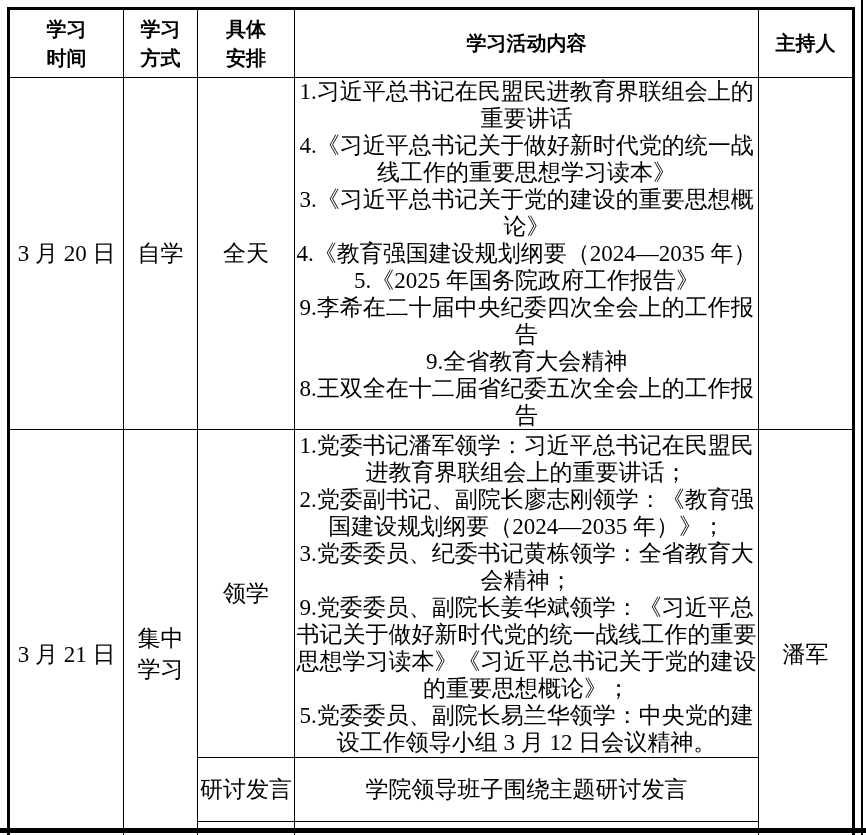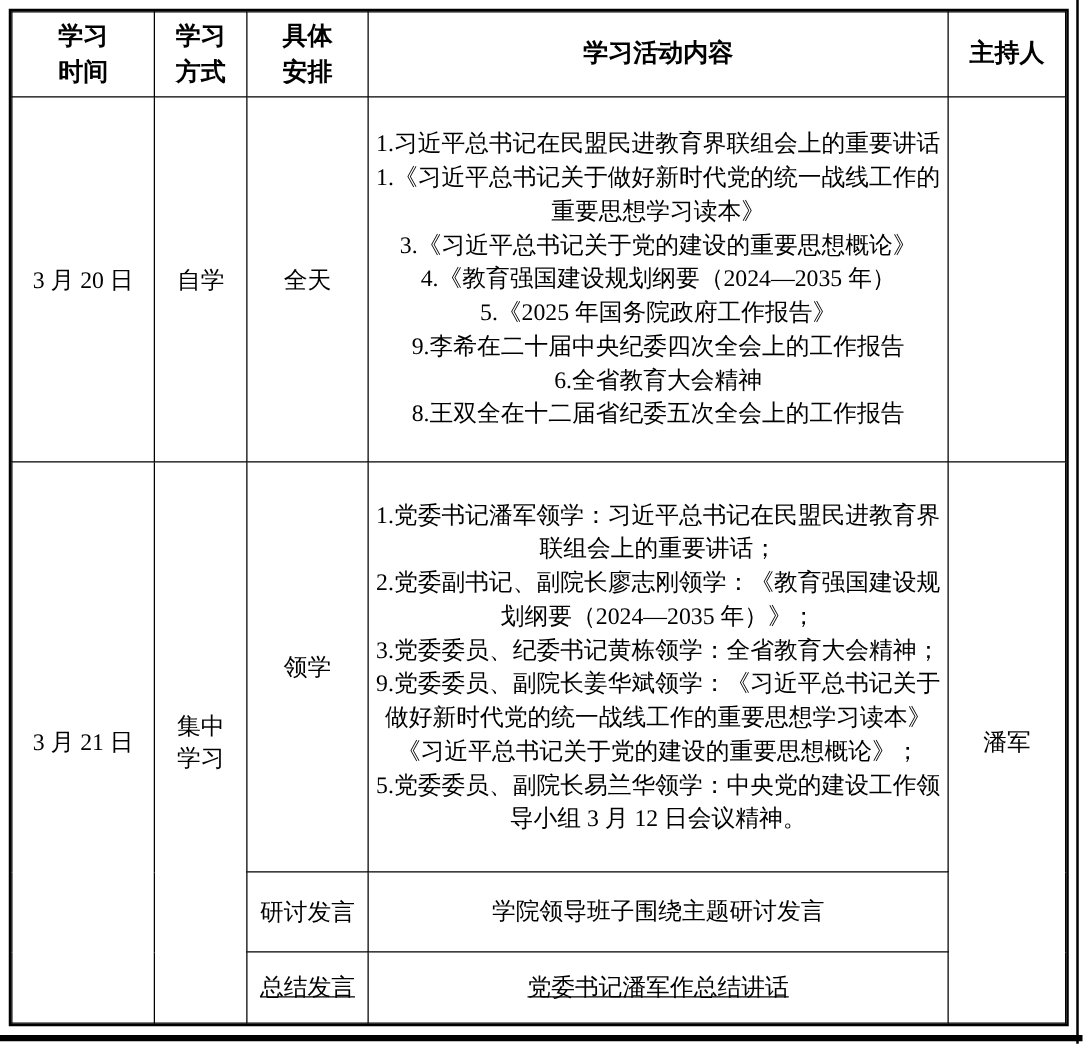--- a/index.html
+++ b/index.html
@@ -24,21 +24,21 @@
   table.schedule {
     border-collapse: collapse;
     table-layout: fixed;
     width: 843px;
   }
   table.schedule th,
   table.schedule td {
     border: 1.5px solid #000000;
     vertical-align: middle;
     text-align: center;
-    font-size: 19px;
+    font-size: 23px;
     padding: 0;
     overflow: hidden;
   }
   table.schedule th {
     font-weight: bold;
     font-size: 20px;
     line-height: 1.45;
   }
   .pre-line { white-space: pre-line; }
   td.content-cell {
@@ -93,26 +93,26 @@
       <th>学习活动内容</th>
       <th>主持人</th>
     </tr>
 
     <tr class="row-selfstudy">
       <td>3 月 20 日</td>
       <td>自学</td>
       <td>全天</td>
       <td class="content-cell">
         <div class="content-line">1.习近平总书记在民盟民进教育界联组会上的重要讲话</div>
-        <div class="content-line">1.《习近平总书记关于做好新时代党的统一战线工作的重要思想学习读本》</div>
+        <div class="content-line">4.《习近平总书记关于做好新时代党的统一战线工作的重要思想学习读本》</div>
         <div class="content-line">3.《习近平总书记关于党的建设的重要思想概论》</div>
         <div class="content-line">4.《教育强国建设规划纲要（2024—2035 年）</div>
         <div class="content-line">5.《2025 年国务院政府工作报告》</div>
         <div class="content-line">9.李希在二十届中央纪委四次全会上的工作报告</div>
-        <div class="content-line">6.全省教育大会精神</div>
+        <div class="content-line">9.全省教育大会精神</div>
         <div class="content-line">8.王双全在十二届省纪委五次全会上的工作报告</div>
       </td>
       <td></td>
     </tr>
 
     <tr class="row-lead">
       <td rowspan="3">3 月 21 日</td>
       <td rowspan="3" class="pre-line">集中
 学习</td>
       <td>领学</td>

